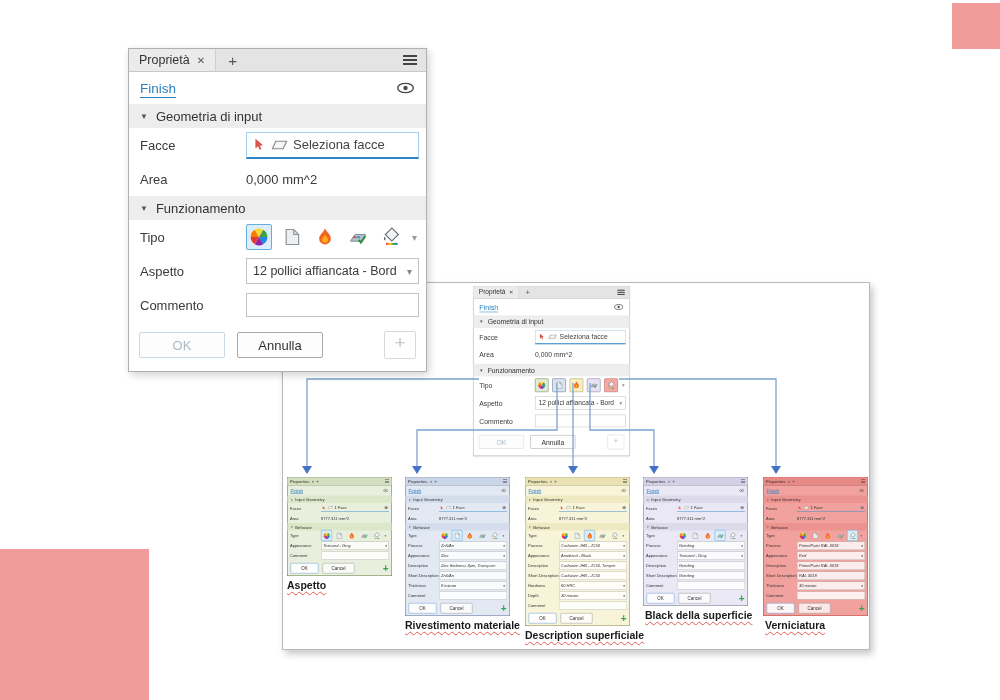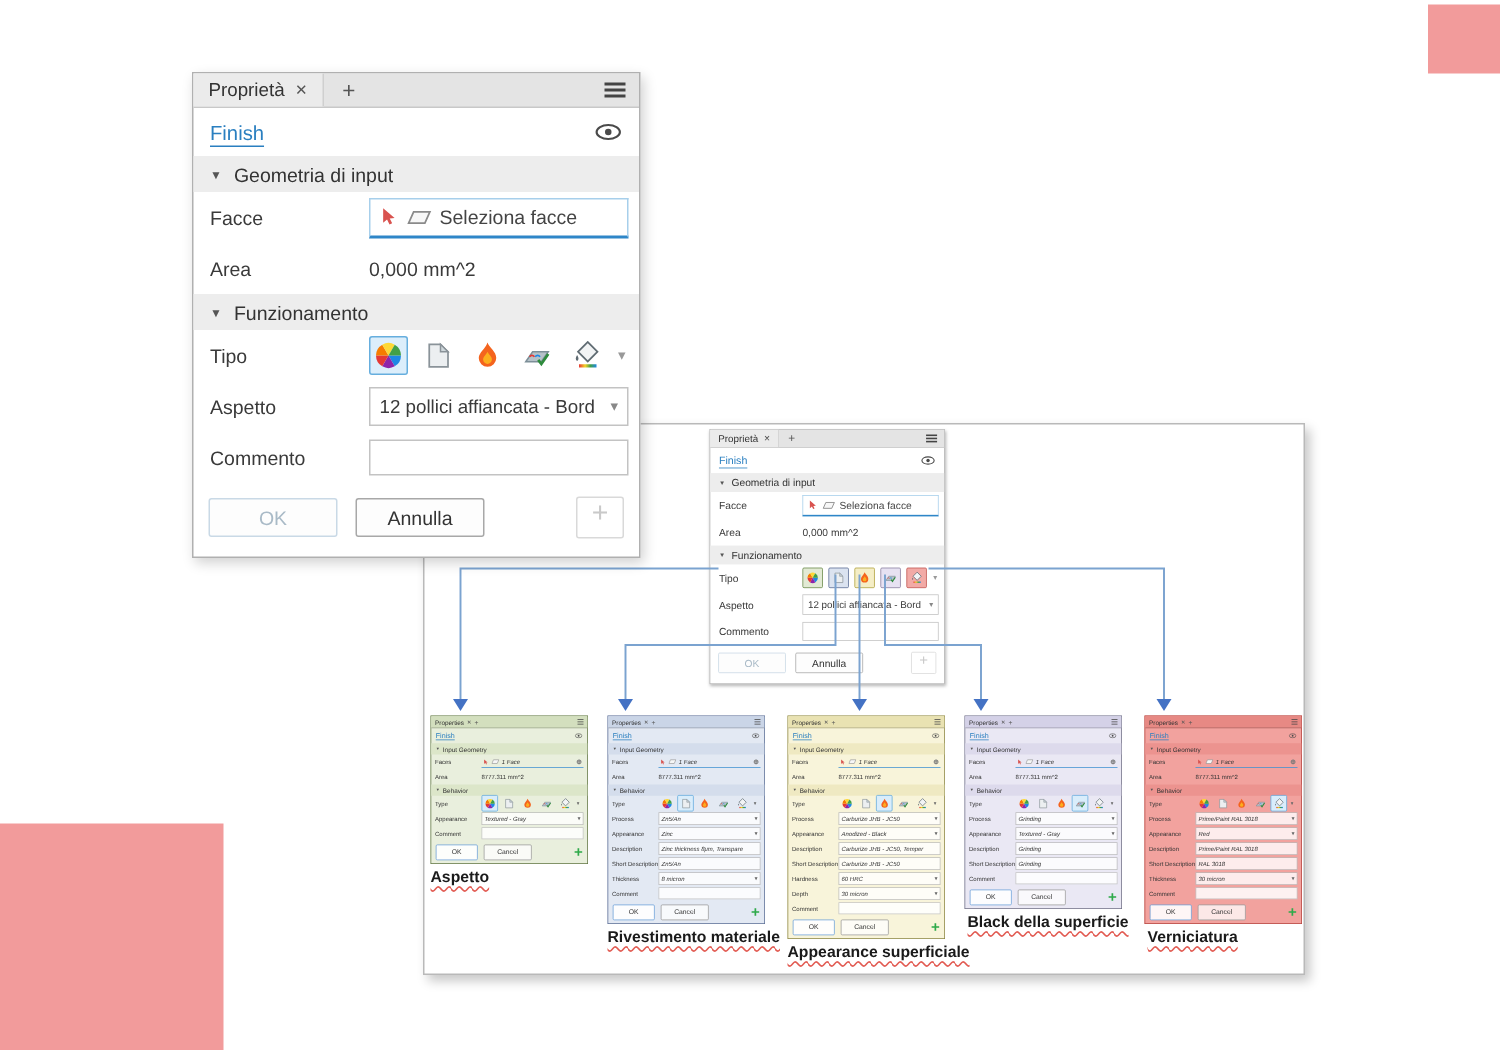--- a/index.html
+++ b/index.html
@@ -848,21 +848,21 @@
       <div class="sfoot">
           <button class="sok">OK</button>
           <button class="scan">Cancel</button>
           <span class="sgp">+</span>
         </div>
     </div>
   </div>
 
   <div class="cap" style="left:4px;top:296px">Aspetto</div>
   <div class="cap" style="left:122px;top:336px">Rivestimento materiale</div>
-  <div class="cap" style="left:242px;top:346px">Appearance superficiale</div>
+  <div class="cap" style="left:242px;top:346px">Description superficiale</div>
   <div class="cap" style="left:362px;top:326px">Black della superficie</div>
   <div class="cap" style="left:482px;top:336px">Verniciatura</div>
 </div>
 
 <div class="mp">
   <div class="tabbar">
     <div class="tab">
       <span>Proprietà</span>
       <span class="tabx">✕</span>
     </div>

